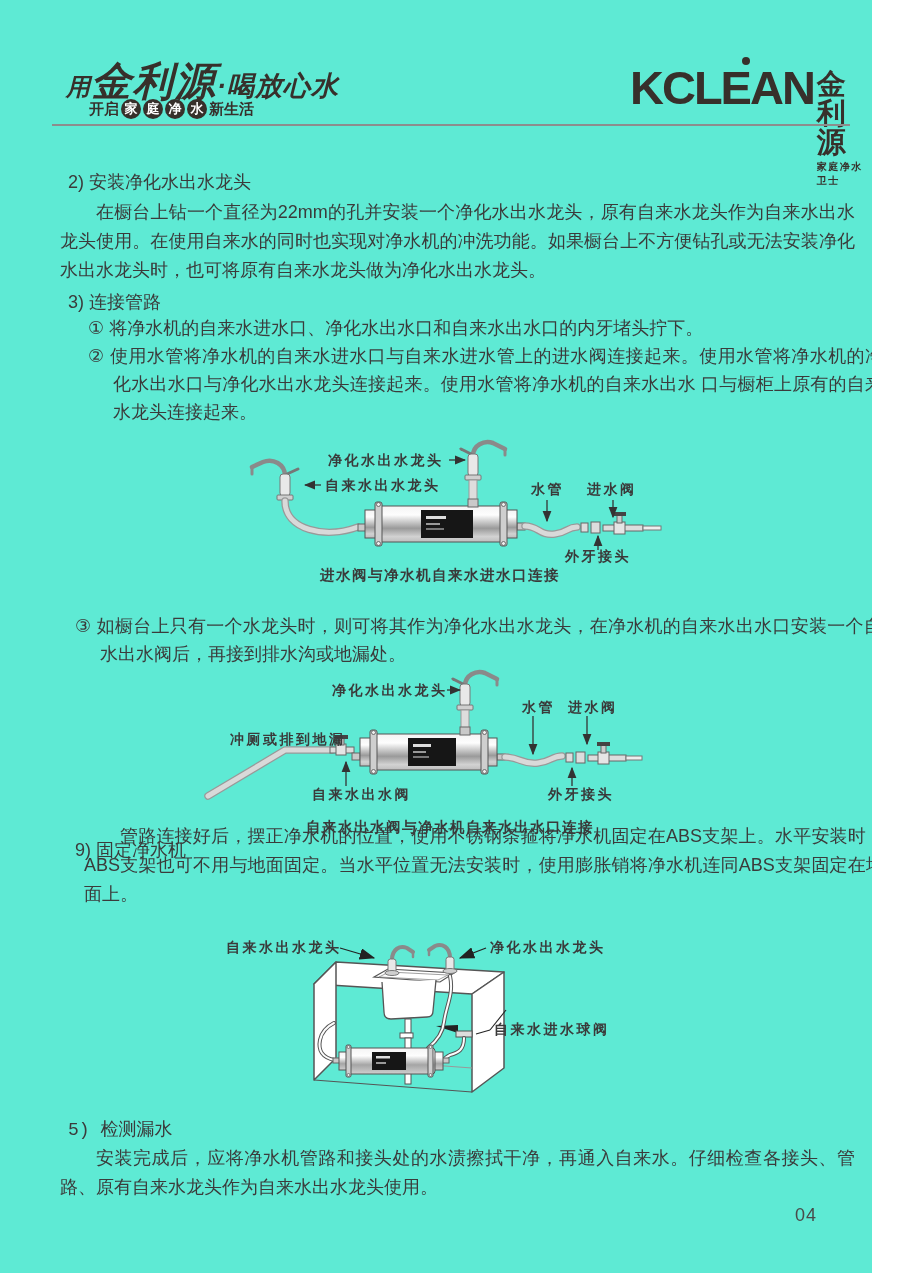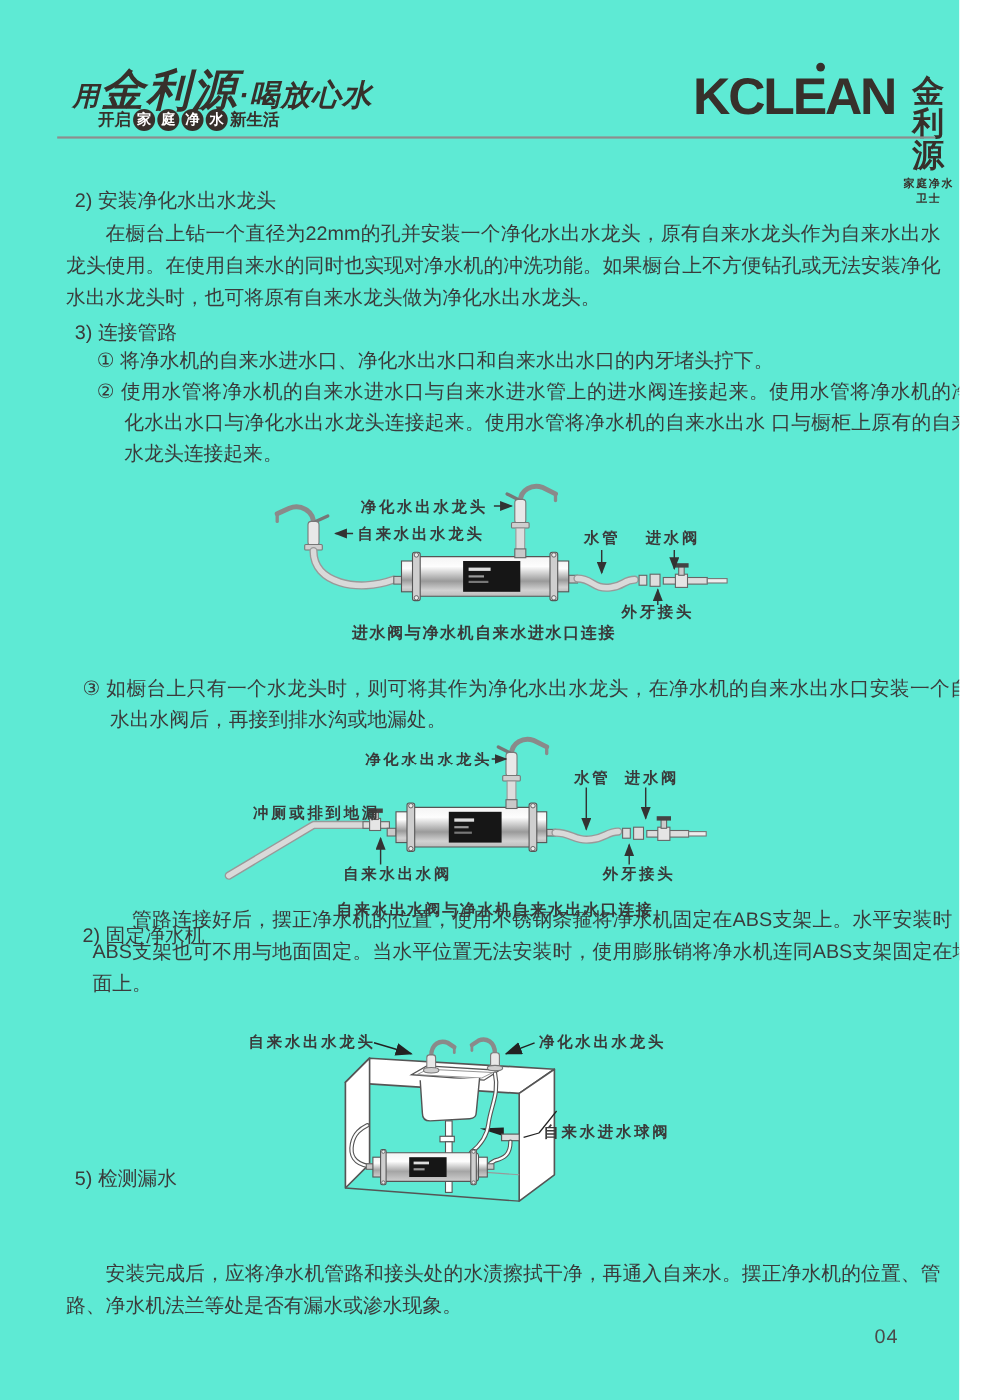--- a/index.html
+++ b/index.html
@@ -10,21 +10,21 @@
   
   .logo-left{left:66px;top:54px;color:#37302b;white-space:nowrap;}
   .logo-main{font-weight:bold;font-style:italic;letter-spacing:1px;}
   .lm1{font-size:24px;}
   .lm2{font-size:40px;letter-spacing:2px;}
   .lm3{font-size:27px;}
   .logo-sub{left:89px;top:99px;font-size:15px;color:#37302b;font-weight:bold;
             display:flex;align-items:center;gap:2px;}
   .circ{display:inline-flex;align-items:center;justify-content:center;width:20px;height:20px;
         border-radius:50%;background:#37302b;color:#fff;font-size:13px;font-weight:bold;}
-  .logo-right{left:630px;top:64px;display:flex;align-items:flex-start;color:#37302b;text-align:center;}
+  .logo-right{left:630px;top:64px;display:flex;align-items:flex-start;color:#37302b;}
   .kclean{font-size:47px;font-weight:900;letter-spacing:-2px;position:relative;line-height:1;}
   .kdot{position:absolute;left:61%;top:-7px;width:8px;height:8px;border-radius:50%;background:#37302b;}
   .brandcn{font-size:29px;font-weight:900;line-height:1;margin-top:6px;letter-spacing:1px;}
   .brandtag{font-size:10px;letter-spacing:1.5px;font-weight:bold;margin-top:3px;}
   .hrule{left:52px;top:124px;width:798px;height:2px;background:#8d8d8d;}
 
   
   .heading{font-size:18px;line-height:24px;}
   .body-text{font-size:18px;line-height:29px;text-align:justify;}
   .indent{text-indent:2em;}
@@ -237,21 +237,21 @@
       <text class="dlabel" x="372" y="44">水管</text>
       <line x1="383" y1="48" x2="383" y2="86" stroke="#333" stroke-width="1.3" marker-end="url(#a2)"></line>
       <text class="dlabel" x="418" y="44">进水阀</text>
       <line x1="437" y1="48" x2="437" y2="76" stroke="#333" stroke-width="1.3" marker-end="url(#a2)"></line>
       <text class="dlabel" x="398" y="131">外牙接头</text>
       <line x1="422" y1="118" x2="422" y2="100" stroke="#333" stroke-width="1.3" marker-end="url(#a2)"></line>
     </svg>
   </div>
   <div class="abs caption" style="left:150px;top:818px;width:600px;">自来水出水阀与净水机自来水出水口连接</div>
 
-  <div class="abs heading" style="left:75px;top:838px;">2) 固定净水机</div>
+  <div class="abs heading" style="left:75px;top:838px;">9) 固定净水机</div>
   <div class="abs body-text indent" style="left:60px;top:822px;width:800px;margin-left:24px;">管路连接好后，摆正净水机的位置，使用不锈钢条箍将净水机固定在ABS支架上。水平安装时，ABS支架也可不用与地面固定。当水平位置无法安装时，使用膨胀销将净水机连同ABS支架固定在墙面上。</div>
 
   <div class="abs" style="left:222px;top:932px;">
     <svg width="480" height="165" viewBox="0 0 480 165">
       <defs>
         <linearGradient id="g3" x1="0" y1="0" x2="0" y2="1">
           <stop offset="0" stop-color="#f4f4f4"></stop>
             <stop offset="0.3" stop-color="#fdfdfd"></stop>
           <stop offset="0.65" stop-color="#a5a5a5"></stop>
             <stop offset="1" stop-color="#cfcfcf"></stop>
@@ -331,18 +331,18 @@
       <text class="dlabel" x="4" y="20">自来水出水龙头</text>
       <line x1="118" y1="16" x2="152" y2="26" stroke="#222" stroke-width="1.3" marker-end="url(#tri3)"></line>
       <text class="dlabel" x="268" y="20">净化水出水龙头</text>
       <line x1="264" y1="16" x2="238" y2="26" stroke="#222" stroke-width="1.3" marker-end="url(#tri3)"></line>
       <text class="dlabel" x="272" y="102">自来水进水球阀</text>
       <line x1="268" y1="98" x2="284" y2="78" stroke="#222" stroke-width="1.1"></line>
       <line x1="268" y1="98" x2="254" y2="102" stroke="#222" stroke-width="1.1"></line>
     </svg>
   </div>
 
-  <div class="abs heading" style="left:68px;top:1059px;">5) 检测漏水</div>
-  <div class="abs body-text indent" style="left:60px;top:1144px;width:795px;">安装完成后，应将净水机管路和接头处的水渍擦拭干净，再通入自来水。摆正净水机的位置、管路、净水机法兰等处是否有漏水或渗水现象。</div>
+  <div class="abs heading" style="left:68px;top:1118px;font-family:Liberation Mono, monospace;">5) 检测漏水</div>
+  <div class="abs body-text indent" style="left:60px;top:1144px;width:795px;">安装完成后，应将净水机管路和接头处的水渍擦拭干净，再通入自来水。仔细检查各接头、管路、原有自来水龙头作为自来水出水龙头使用。</div>
 
   <div class="abs pagenum">04</div>
 
 </div>
 
 </body></html>

